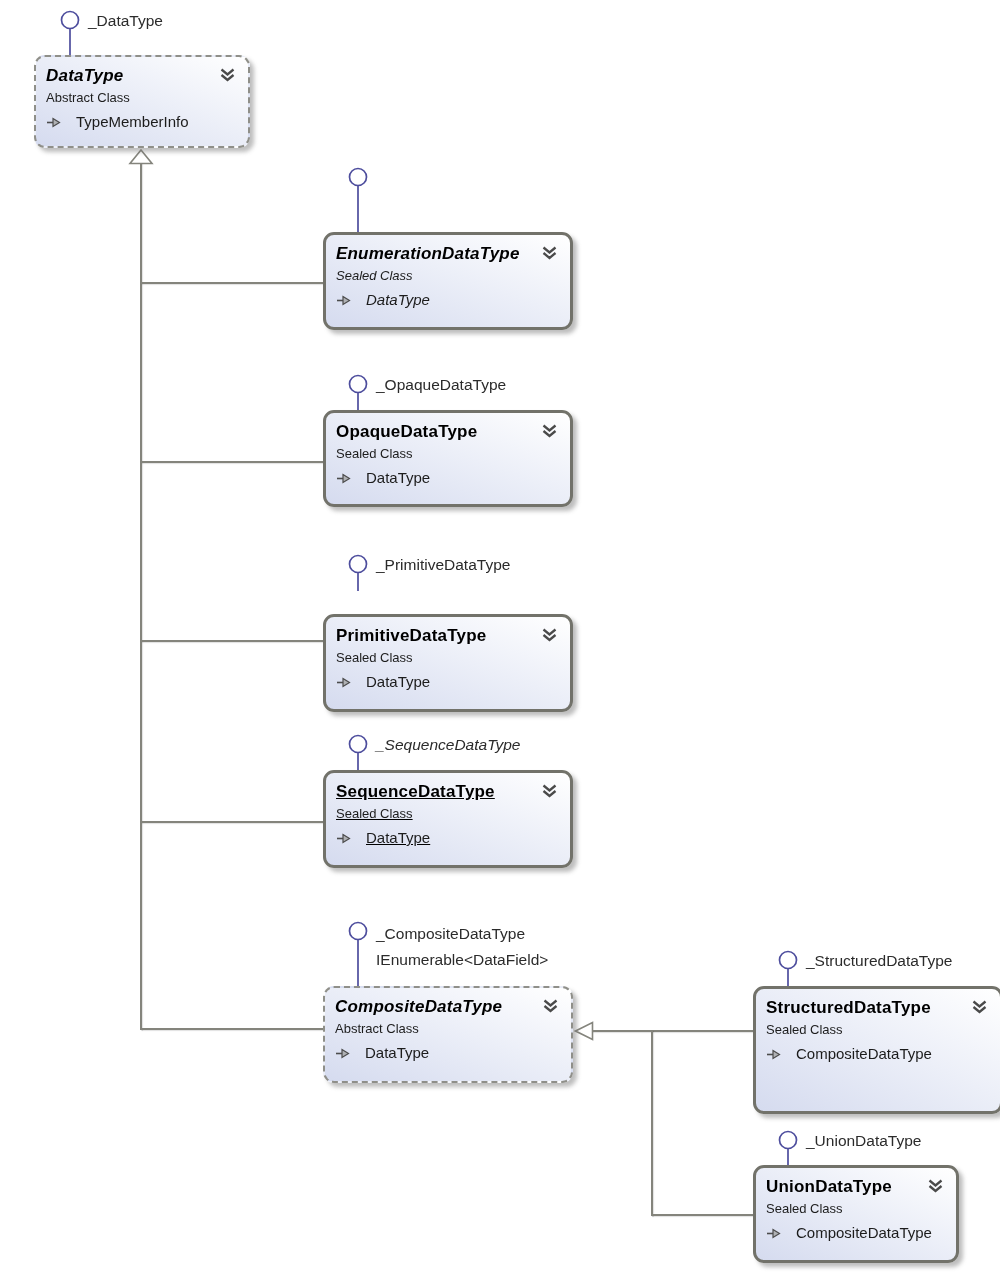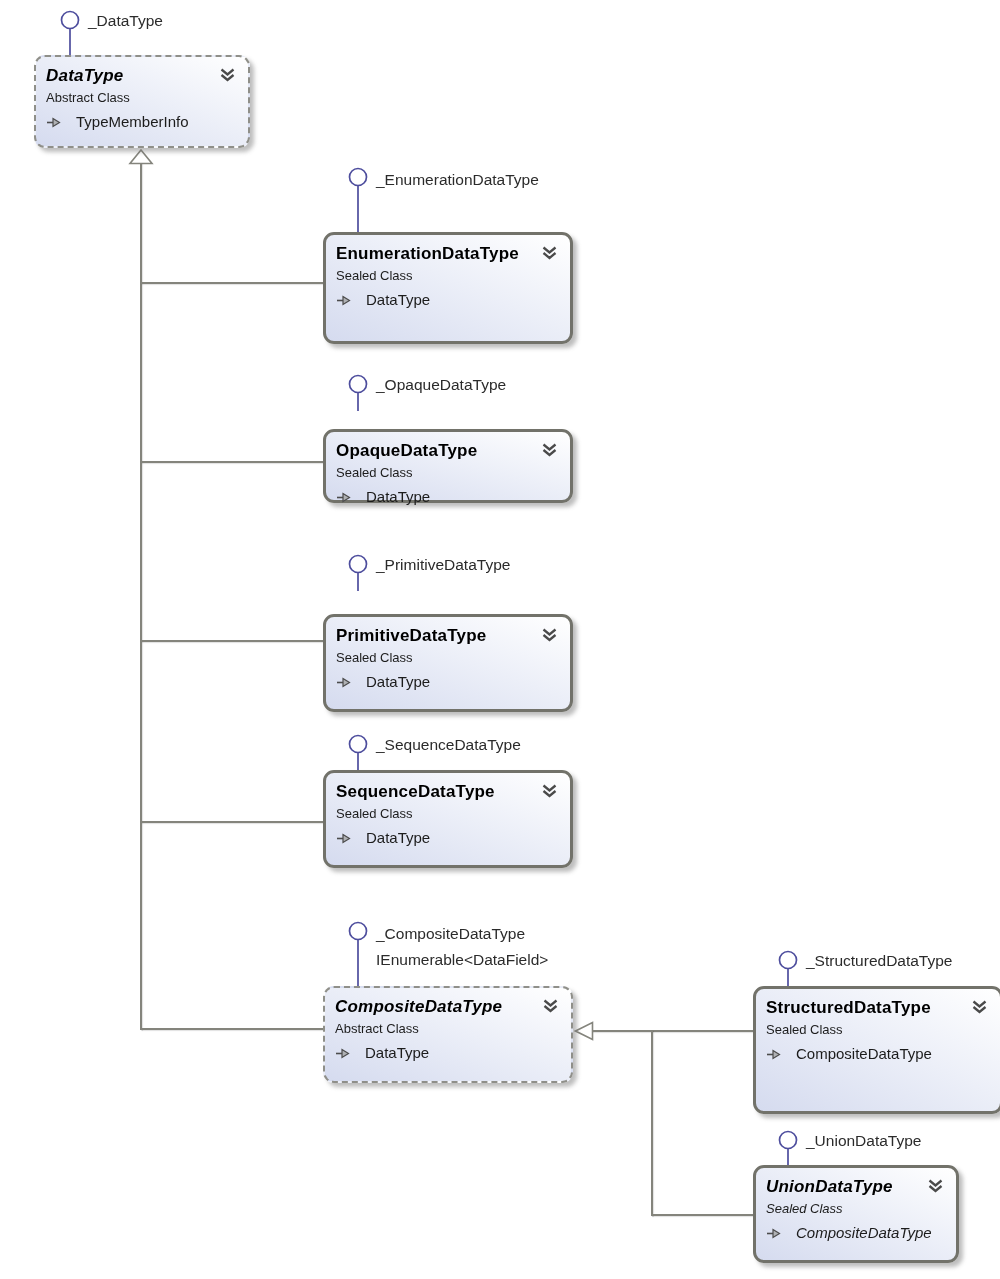--- a/index.html
+++ b/index.html
@@ -111,21 +111,20 @@
   </svg>
   <div class="lolli-label single" style="left:70px; top:10px;">
     <div>_DataType</div>
   </div>
 
   <svg class="lolli" style="left:330px; top:167px;" width="20" height="66">
     <circle cx="10" cy="10" r="8.5" fill="#ffffff" stroke="#4d4d9d" stroke-width="1.7"></circle>
     <line x1="10" y1="18.5" x2="10" y2="66" stroke="#4d4d9d" stroke-width="1.7"></line>
   </svg>
   <div class="lolli-label" style="left:358px; top:167px;">
-    <div>_EnumerationDataType</div>
   </div>
 
   <svg class="lolli" style="left:330px; top:374px;" width="20" height="37">
     <circle cx="10" cy="10" r="8.5" fill="#ffffff" stroke="#4d4d9d" stroke-width="1.7"></circle>
     <line x1="10" y1="18.5" x2="10" y2="37" stroke="#4d4d9d" stroke-width="1.7"></line>
   </svg>
   <div class="lolli-label single" style="left:358px; top:374px;">
     <div>_OpaqueDataType</div>
   </div>
 
@@ -134,21 +133,21 @@
     <line x1="10" y1="18.5" x2="10" y2="37" stroke="#4d4d9d" stroke-width="1.7"></line>
   </svg>
   <div class="lolli-label single" style="left:358px; top:554px;">
     <div>_PrimitiveDataType</div>
   </div>
 
   <svg class="lolli" style="left:330px; top:734px;" width="20" height="37">
     <circle cx="10" cy="10" r="8.5" fill="#ffffff" stroke="#4d4d9d" stroke-width="1.7"></circle>
     <line x1="10" y1="18.5" x2="10" y2="37" stroke="#4d4d9d" stroke-width="1.7"></line>
   </svg>
-  <div class="lolli-label single" style="left:358px; top:734px;">
+  <div class="lolli-label single" style="left:358px; top:734px;font-style:italic;">
     <div>_SequenceDataType</div>
   </div>
 
   <svg class="lolli" style="left:330px; top:921px;" width="20" height="66">
     <circle cx="10" cy="10" r="8.5" fill="#ffffff" stroke="#4d4d9d" stroke-width="1.7"></circle>
     <line x1="10" y1="18.5" x2="10" y2="66" stroke="#4d4d9d" stroke-width="1.7"></line>
   </svg>
   <div class="lolli-label" style="left:358px; top:921px;">
     <div>_CompositeDataType</div>
     <div>IEnumerable&lt;DataField&gt;</div>
@@ -184,42 +183,42 @@
       <span class="arrow">
         <svg width="15" height="11" viewBox="0 0 15 11">
             <line x1="1" y1="5.5" x2="7" y2="5.5" stroke="#4c4c4c" stroke-width="1.6"></line>
             <polygon points="7,1.5 13.5,5.5 7,9.5" fill="#afb1b4" stroke="#4c4c4c" stroke-width="1.2"></polygon>
           </svg>
       </span>
       <span>TypeMemberInfo</span>
     </div>
   </div>
 
-  <div class="node" style="left:305px; top:232px; width:250px; height:112px;">
+  <div class="node" style="left:305px; top:232px; width:250px; height:98px;font-style:italic;">
     <div class="title-row">
       <span class="title">EnumerationDataType</span>
       <span class="chevron">
         <svg width="17" height="14" viewBox="0 0 17 14">
             <path d="M2.5 1.5 L8.5 6.5 L14.5 1.5 M2.5 7 L8.5 12 L14.5 7" fill="none" stroke="#4a4a4a" stroke-width="2.3"></path>
           </svg>
       </span>
     </div>
     <div class="kind">Sealed Class</div>
     <div class="member">
       <span class="arrow">
         <svg width="15" height="11" viewBox="0 0 15 11">
             <line x1="1" y1="5.5" x2="7" y2="5.5" stroke="#4c4c4c" stroke-width="1.6"></line>
             <polygon points="7,1.5 13.5,5.5 7,9.5" fill="#afb1b4" stroke="#4c4c4c" stroke-width="1.2"></polygon>
           </svg>
       </span>
       <span>DataType</span>
     </div>
   </div>
 
-  <div class="node" style="left:305px; top:429px; width:250px; height:74px;">
+  <div class="node" style="left:305px; top:410px; width:250px; height:97px;">
     <div class="title-row">
       <span class="title">OpaqueDataType</span>
       <span class="chevron">
         <svg width="17" height="14" viewBox="0 0 17 14">
             <path d="M2.5 1.5 L8.5 6.5 L14.5 1.5 M2.5 7 L8.5 12 L14.5 7" fill="none" stroke="#4a4a4a" stroke-width="2.3"></path>
           </svg>
       </span>
     </div>
     <div class="kind">Sealed Class</div>
     <div class="member">
@@ -247,21 +246,21 @@
       <span class="arrow">
         <svg width="15" height="11" viewBox="0 0 15 11">
             <line x1="1" y1="5.5" x2="7" y2="5.5" stroke="#4c4c4c" stroke-width="1.6"></line>
             <polygon points="7,1.5 13.5,5.5 7,9.5" fill="#afb1b4" stroke="#4c4c4c" stroke-width="1.2"></polygon>
           </svg>
       </span>
       <span>DataType</span>
     </div>
   </div>
 
-  <div class="node" style="left:305px; top:770px; width:250px; height:98px;">
+  <div class="node" style="left:305px; top:770px; width:250px; height:98px;text-decoration:underline;">
     <div class="title-row">
       <span class="title">SequenceDataType</span>
       <span class="chevron">
         <svg width="17" height="14" viewBox="0 0 17 14">
             <path d="M2.5 1.5 L8.5 6.5 L14.5 1.5 M2.5 7 L8.5 12 L14.5 7" fill="none" stroke="#4a4a4a" stroke-width="2.3"></path>
           </svg>
       </span>
     </div>
     <div class="kind">Sealed Class</div>
     <div class="member">
@@ -310,21 +309,21 @@
       <span class="arrow">
         <svg width="15" height="11" viewBox="0 0 15 11">
             <line x1="1" y1="5.5" x2="7" y2="5.5" stroke="#4c4c4c" stroke-width="1.6"></line>
             <polygon points="7,1.5 13.5,5.5 7,9.5" fill="#afb1b4" stroke="#4c4c4c" stroke-width="1.2"></polygon>
           </svg>
       </span>
       <span>CompositeDataType</span>
     </div>
   </div>
 
-  <div class="node" style="left:735px; top:1165px; width:206px; height:98px;font-style:italic;">
+  <div class="node" style="left:735px; top:1165px; width:206px; height:98px;">
     <div class="title-row">
       <span class="title">UnionDataType</span>
       <span class="chevron">
         <svg width="17" height="14" viewBox="0 0 17 14">
             <path d="M2.5 1.5 L8.5 6.5 L14.5 1.5 M2.5 7 L8.5 12 L14.5 7" fill="none" stroke="#4a4a4a" stroke-width="2.3"></path>
           </svg>
       </span>
     </div>
     <div class="kind">Sealed Class</div>
     <div class="member">

